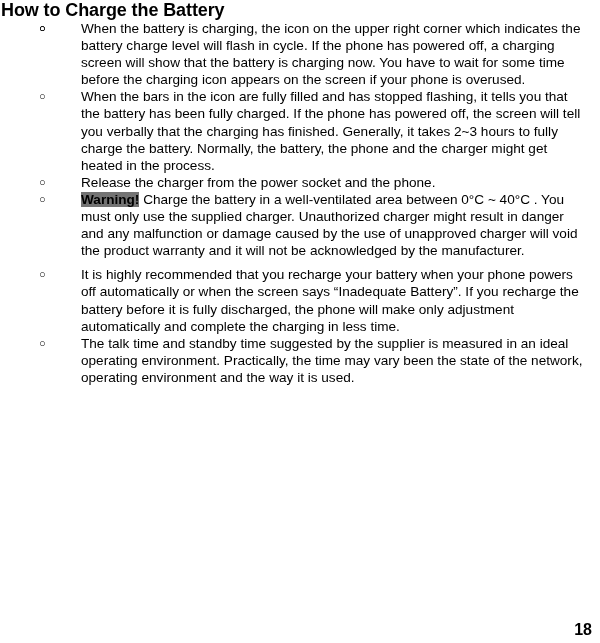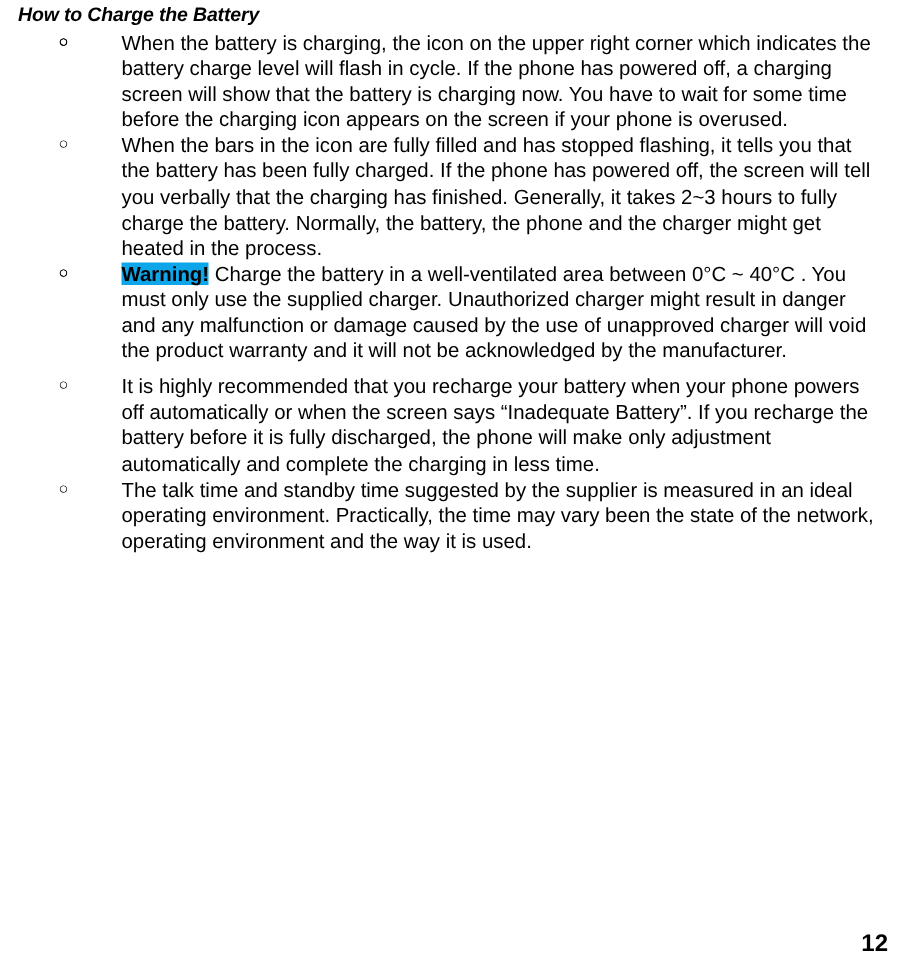--- a/index.html
+++ b/index.html
@@ -19,28 +19,27 @@
 
   .page {
     position: relative;
     width: 600px;
     height: 643px;
     box-sizing: border-box;
     padding: 0;
   }
 
   .section-heading {
-    font-size: 13px;
+    font-size: 18px;
     font-weight: bold;
     line-height: 20px;
     margin: 0;
-    padding: 0 0 0 12px;
+    padding: 0 0 0 1px;
     letter-spacing: -0.1px;
     white-space: nowrap;
-    font-style: italic;
   }
 
   #heading-battery-use {
     margin-top: 10px;
   }
 
   .bullet-list {
     list-style: none;
     margin: 0;
     padding: 0;
@@ -61,21 +60,21 @@
     left: 39px;
     top: 0;
     width: 14px;
     font-size: 11px;
     line-height: 17.1px;
     text-align: left;
   }
 
   .warning-tag {
     font-weight: bold;
-    background: #0ea5e9;
+    background: #737373;
   }
 
   .page-number {
     position: absolute;
     right: 8px;
     bottom: 4px;
     font-size: 16px;
     font-weight: bold;
     line-height: 18px;
   }
@@ -104,20 +103,21 @@
       <span class="bullet-text">When the battery is charging, the icon on the upper right corner which indicates the battery charge level will flash in cycle. If the phone has powered off, a charging screen will show that the battery is charging now. You have to wait for some time before the charging icon appears on the screen if your phone is overused.</span>
     </li>
 
     <li class="bullet-item">
       <span class="bullet-marker">○</span>
       <span class="bullet-text">When the bars in the icon are fully filled and has stopped flashing, it tells you that the battery has been fully charged. If the phone has powered off, the screen will tell you verbally that the charging has finished. Generally, it takes 2~3 hours to fully charge the battery. Normally, the battery, the phone and the charger might get heated in the process.</span>
     </li>
 
     <li class="bullet-item">
       <span class="bullet-marker">○</span>
+      <span class="bullet-text">Release the charger from the power socket and the phone.</span>
     </li>
 
     <li class="bullet-item">
       <span class="bullet-marker">○</span>
       <span class="warning-tag">Warning!</span><span class="bullet-text"> Charge the battery in a well-ventilated area between 0°C ~ 40°C . You must only use the supplied charger. Unauthorized charger might result in danger and any malfunction or damage caused by the use of unapproved charger will void the product warranty and it will not be acknowledged by the manufacturer.</span>
     </li>
 
   </ul>
 
   <div class="spacer-small"></div>
@@ -130,15 +130,15 @@
       <span class="bullet-text">It is highly recommended that you recharge your battery when your phone powers off automatically or when the screen says “Inadequate Battery”. If you recharge the battery before it is fully discharged, the phone will make only adjustment automatically and complete the charging in less time.</span>
     </li>
 
     <li class="bullet-item">
       <span class="bullet-marker">○</span>
       <span class="bullet-text">The talk time and standby time suggested by the supplier is measured in an ideal operating environment. Practically, the time may vary been the state of the network, operating environment and the way it is used.</span>
     </li>
 
   </ul>
 
-  <div class="page-number">12</div>
+  <div class="page-number">18</div>
 
 </div>
 
 </body></html>

